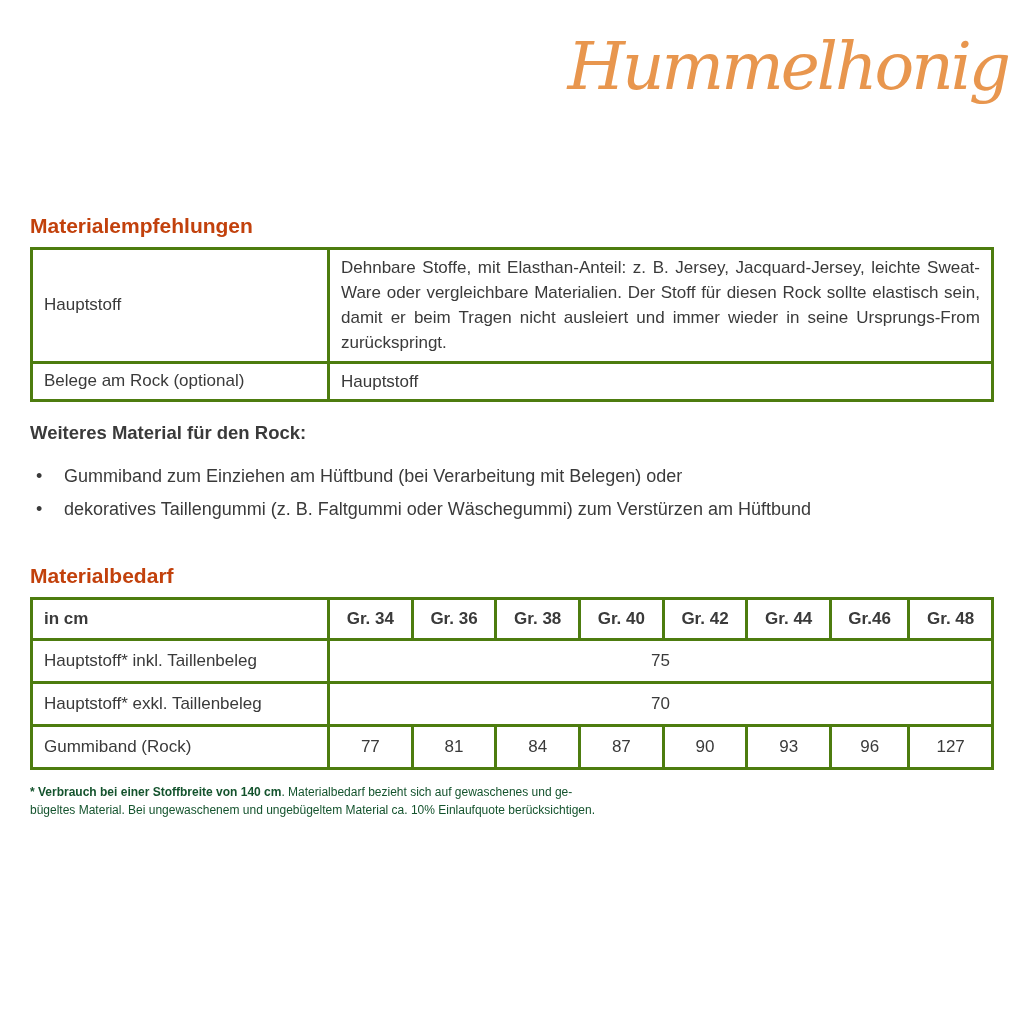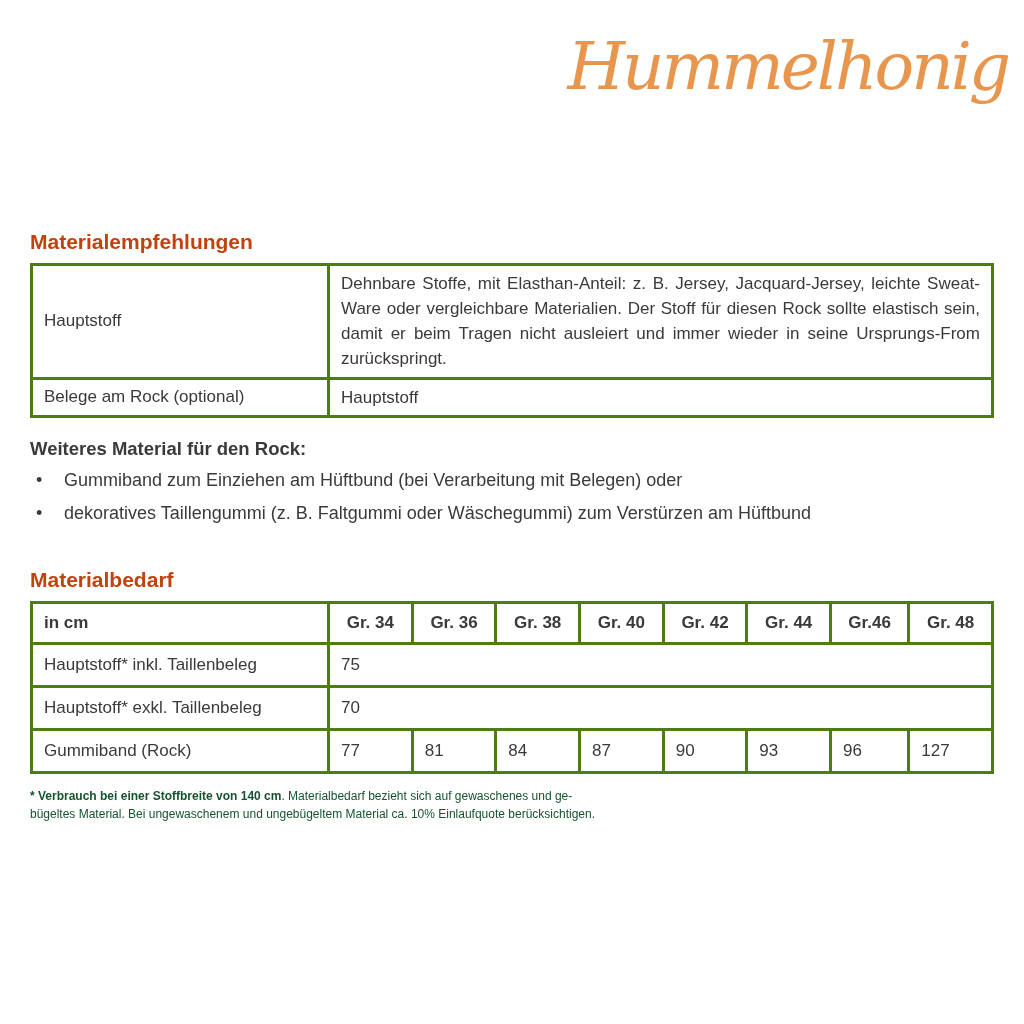--- a/index.html
+++ b/index.html
@@ -5,21 +5,21 @@
   html, body {
     margin: 0;
     padding: 0;
     background: #ffffff;
   }
   .page {
     position: relative;
     width: 1024px;
     height: 1024px;
     box-sizing: border-box;
-    padding: 16px 30px;
+    padding: 0 30px;
     background: #ffffff;
     font-family: "Liberation Sans", sans-serif;
     color: #3a3a3a;
     overflow: hidden;
   }
   .logo {
     position: absolute;
     top: 34px;
     right: 16px;
     font-family: "DejaVu Serif", serif;
@@ -51,21 +51,21 @@
     vertical-align: middle;
   }
   .col-label { width: 272px; text-align: left; }
   .tbl1 .col-value { line-height: 1.48; }
   .justify { text-align: justify; }
   .tbl1 td { padding-top: 7px; padding-bottom: 7px; }
 
   .sub-title {
     font-size: 18.5px;
     font-weight: bold;
-    margin: 20px 0 8px 0;
+    margin: 20px 0 20px 0;
     color: #3a3a3a;
   }
   ul.bullets {
     list-style: none;
     margin: 0;
     padding: 0;
     font-size: 18px;
   }
   ul.bullets li {
     position: relative;
@@ -80,21 +80,21 @@
     top: 0;
   }
 
   .tbl2 th {
     font-weight: bold;
     text-align: center;
     height: 28px;
   }
   .tbl2 th.col-label { text-align: left; margin-left: 19px; }
   .tbl2 td { height: 30px; }
-  .tbl2 .center { text-align: left; }
+  .tbl2 .center { text-align: center; }
 
   .footnote {
     margin: 13px 0 0 0;
     font-size: 12px;
     line-height: 1.5;
     color: #14532d;
   }
   .footnote .b { font-weight: bold; }
 </style>
 </head>

